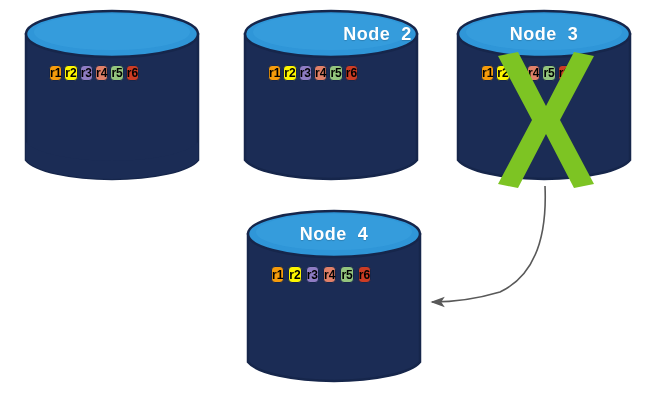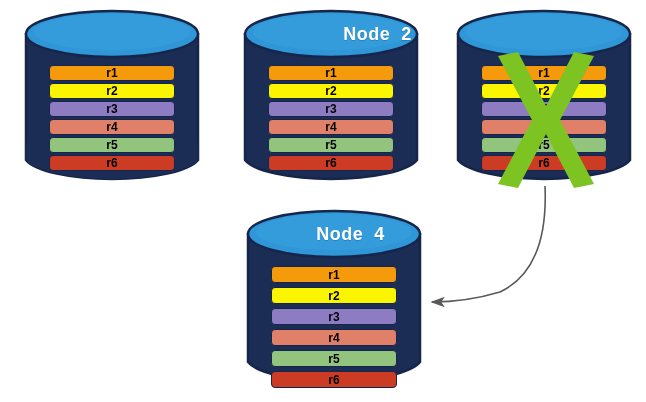--- a/index.html
+++ b/index.html
@@ -36,21 +36,21 @@
     font-weight: bold;
     font-size: 18px;
     letter-spacing: 0.5px;
     white-space: pre;
     text-shadow: 0 1px 1px rgba(0,0,0,0.18);
     pointer-events: none;
   }
   .rows {
     position: absolute;
     display: flex;
-    flex-direction: column;
+    flex-direction: row;
   }
   .row {
     position: relative;
     border: 1.5px solid #16264b;
     border-radius: 4px;
     box-sizing: border-box;
     display: flex;
     align-items: center;
     justify-content: center;
     font-size: 12px;
@@ -132,20 +132,21 @@
       </div>
     </div>
   </div>
 
   <div class="node" style="left:456px; top:10px; width:176px; height:174px;">
     <svg width="176" height="174" viewBox="0 0 176 174">
       <path d="M2,24 L2,150 A88,24 0 0 0 174,150 L174,24 Z" fill="#1b2c55" stroke="#16264b" stroke-width="2.5"></path>
       <ellipse cx="88" cy="24" rx="86" ry="23" fill="#2f96d8" stroke="#16264b" stroke-width="2.5"></ellipse>
       <ellipse cx="88" cy="22" rx="78" ry="18" fill="#3aa3e0" opacity="0.55"></ellipse>
     </svg>
+    <div class="node-title" style="top:14px;">Node  3</div>
     <div class="rows" style="left:25px; top:55px; width:126px; gap:2px;">
       <div class="row" style="height:16px; background:#f59b0b;">
         <span>r1</span>
       </div>
       <div class="row" style="height:16px; background:#fcf500;">
         <span>r2</span>
       </div>
       <div class="row" style="height:16px; background:#8e7cc3;">
         <span>r3</span>
       </div>
@@ -160,21 +161,21 @@
       </div>
     </div>
 
     <div class="x-mark" style="left:38px; top:40px; width:104px; height:140px;">
       <svg width="104" height="140" viewBox="0 0 104 140">
         <path d="M4,6 L24,2 L52,56 L80,2 L100,6 L66,70 L100,134 L80,138 L52,84 L24,138 L4,134 L38,70 Z" fill="#7dc423"></path>
       </svg>
     </div>
   </div>
 
-  <div class="node" style="left:246px; top:210px; width:176px; height:178px;padding-left:11px;">
+  <div class="node" style="left:246px; top:210px; width:176px; height:178px;">
     <svg width="176" height="178" viewBox="0 0 176 178">
       <path d="M2,24 L2,152 A88,24 0 0 0 174,152 L174,24 Z" fill="#1b2c55" stroke="#16264b" stroke-width="2.5"></path>
       <ellipse cx="88" cy="24" rx="86" ry="23" fill="#2f96d8" stroke="#16264b" stroke-width="2.5"></ellipse>
       <ellipse cx="88" cy="22" rx="78" ry="18" fill="#3aa3e0" opacity="0.55"></ellipse>
     </svg>
     <div class="node-title" style="top:14px;">Node  4</div>
     <div class="rows" style="left:25px; top:56px; width:126px; gap:4px;">
       <div class="row" style="height:17px; background:#f59b0b;">
         <span>r1</span>
       </div>

